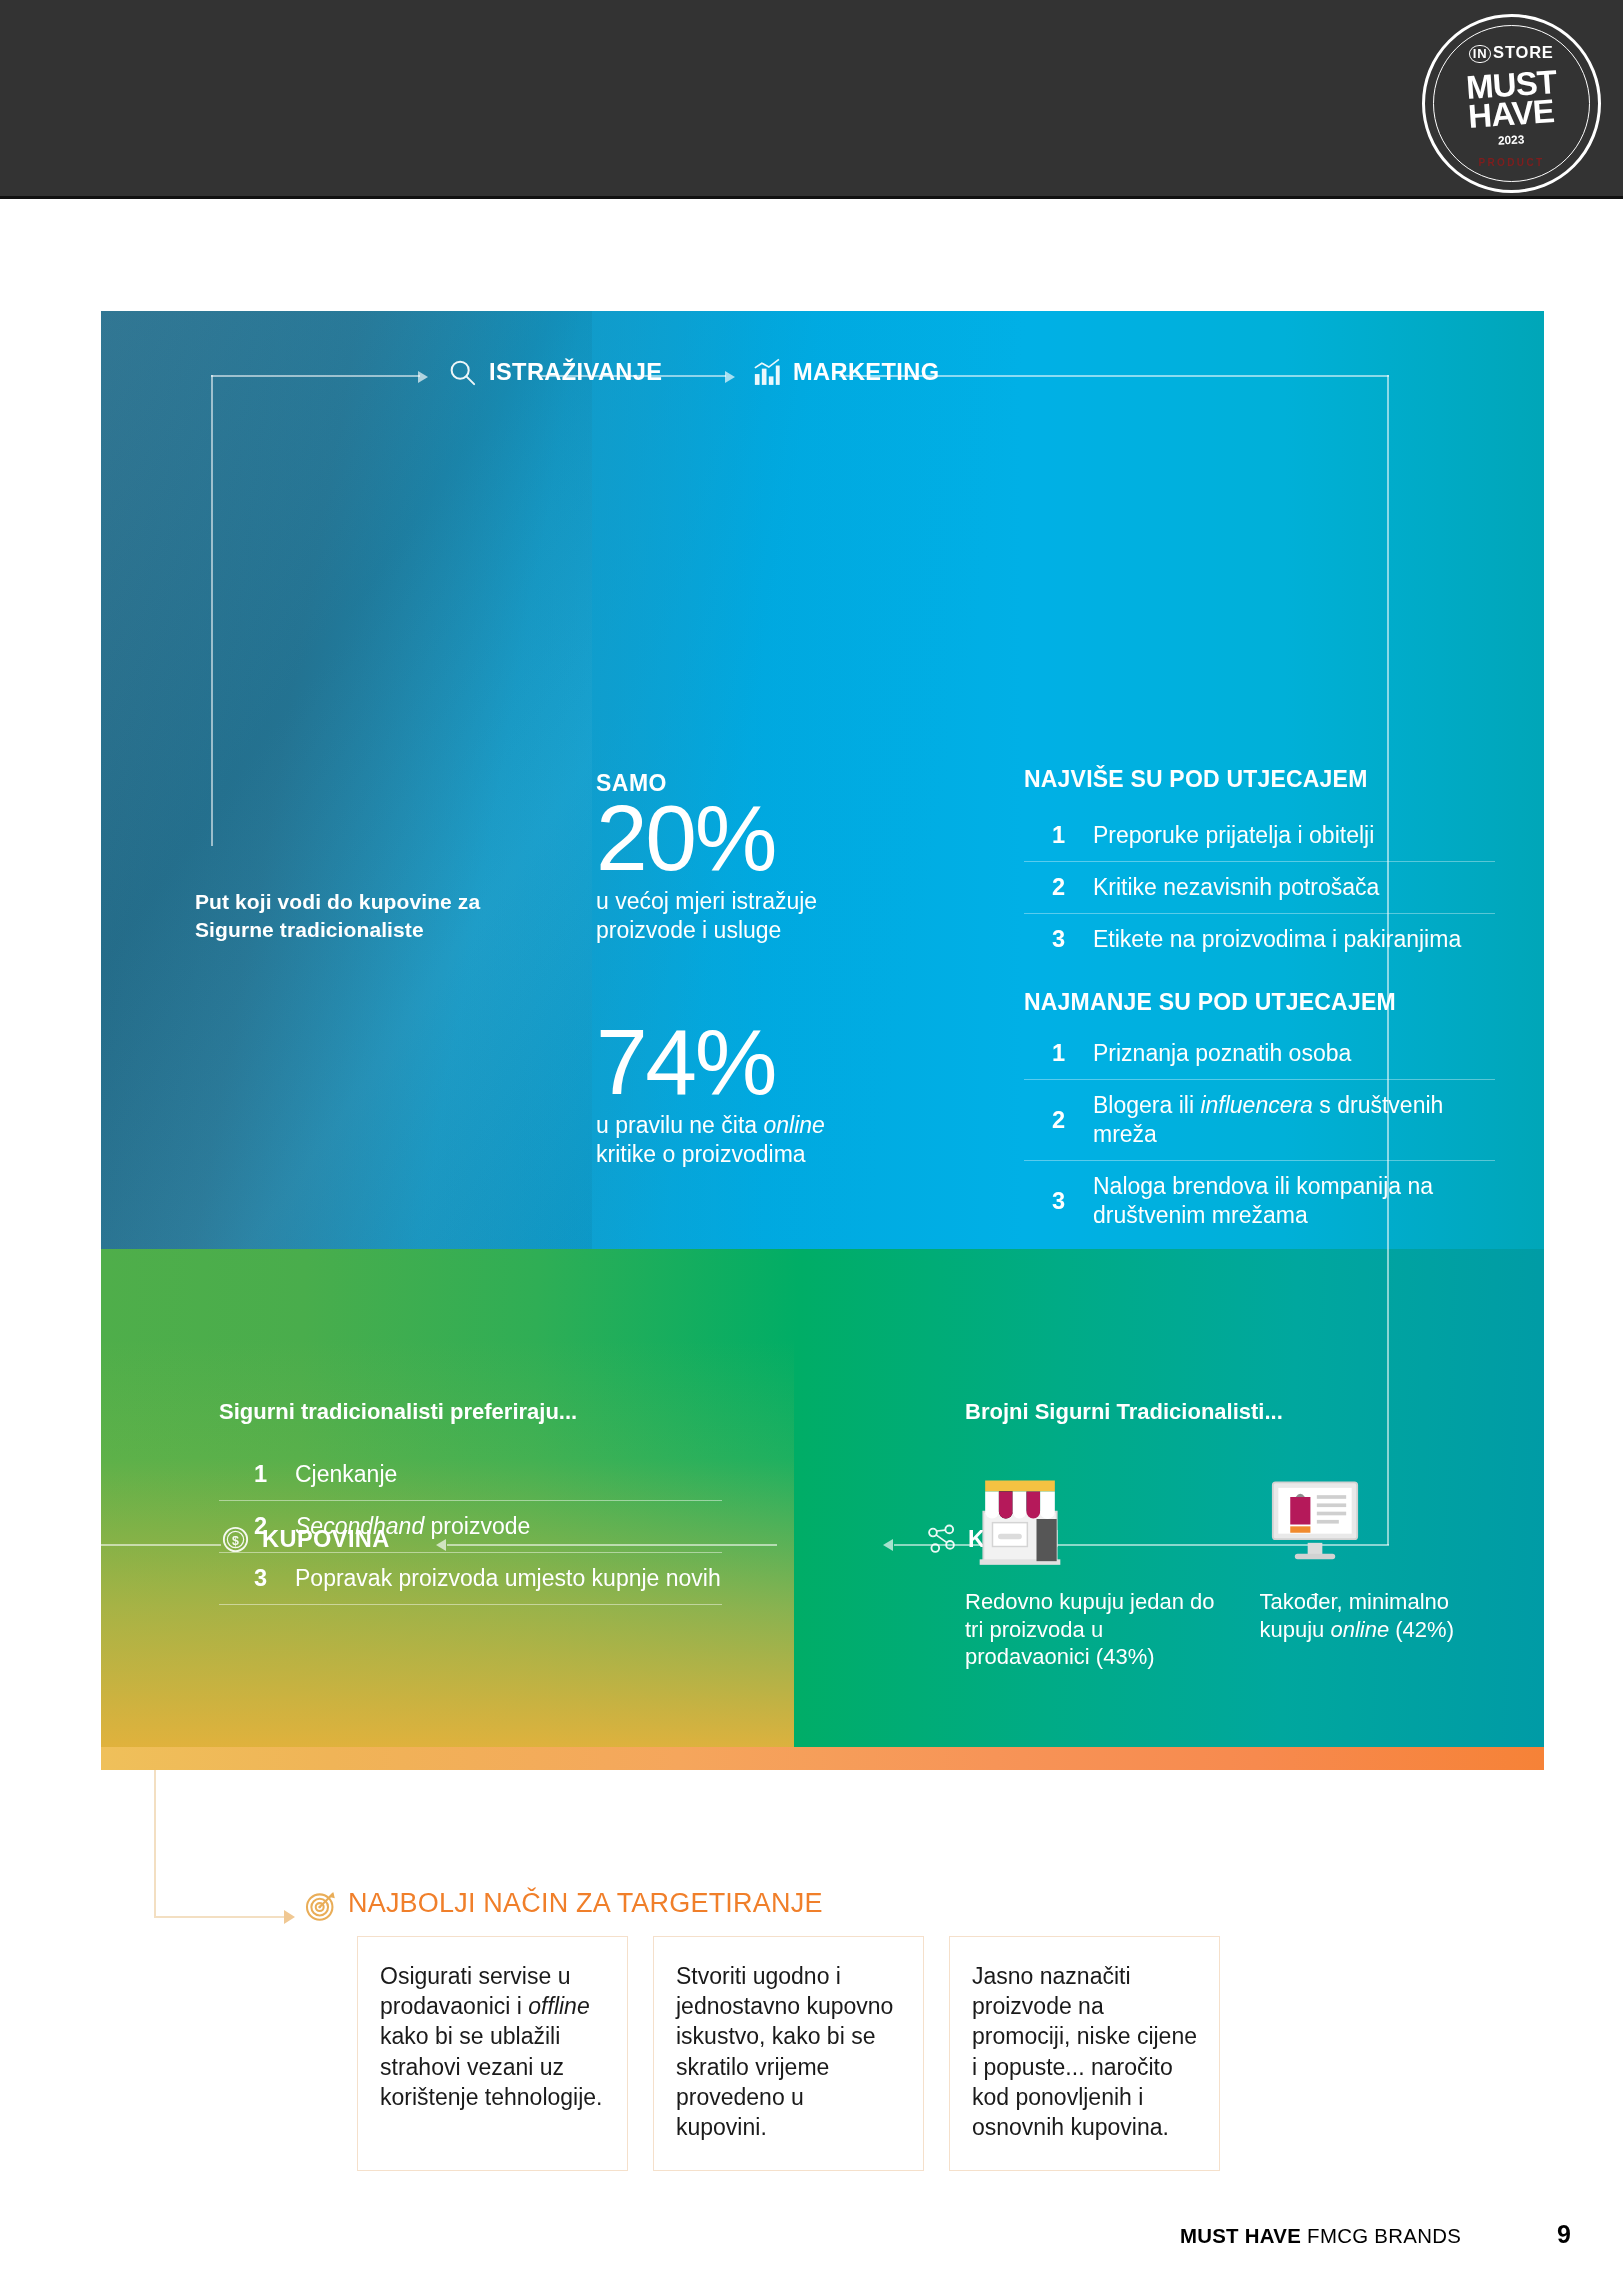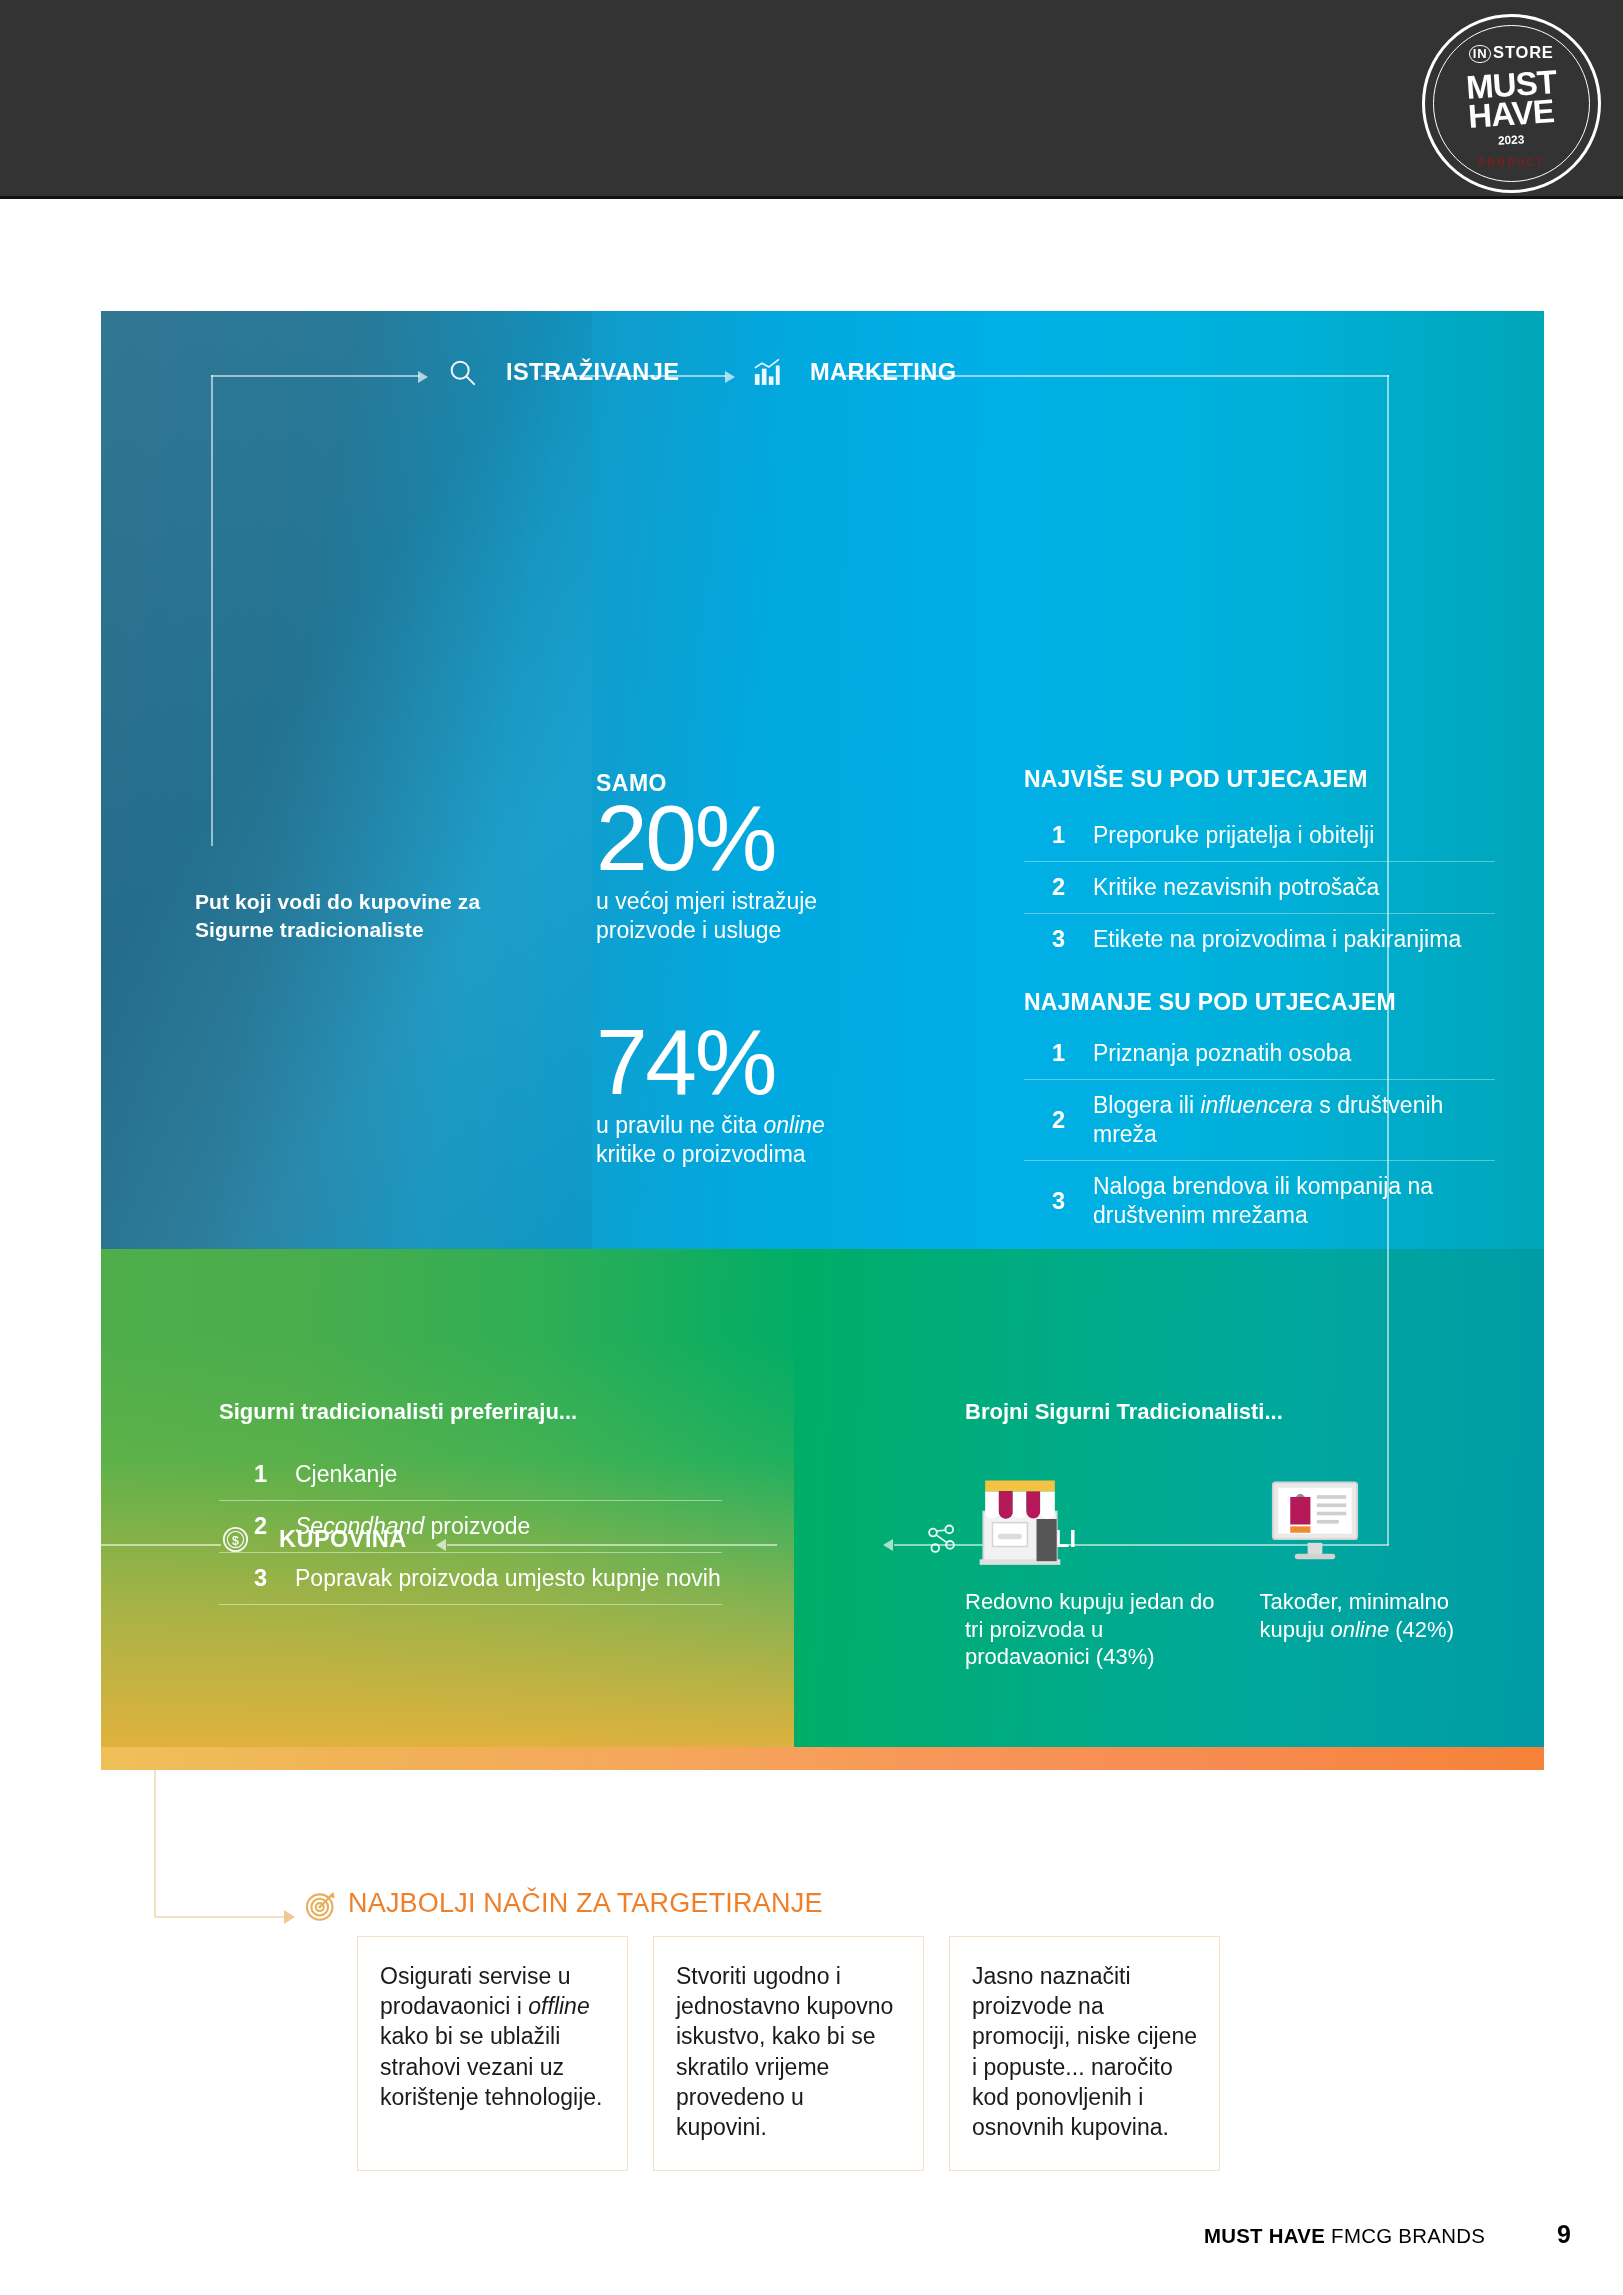--- a/index.html
+++ b/index.html
@@ -120,21 +120,21 @@
   .arrow-l {
     position: absolute; width: 0; height: 0;
     border-top: 6.3px solid transparent;
     border-bottom: 6.3px solid transparent;
     border-right: 10.2px solid rgba(255,255,255,0.65);
   }
 
   
   .sec-head {
     position: absolute;
-    display: flex; align-items: center; gap: 28px;
+    display: flex; align-items: center; gap: 11px;
     color: #ffffff;
   }
   .sec-head .label {
     font-size: 23.6px; font-weight: bold; letter-spacing: 0.4px;
     white-space: nowrap;
   }
   .ico { width: 31px; height: 31px; opacity: 0.92; }
 
   
   .lead {
@@ -232,21 +232,21 @@
     background: #ffffff;
     padding: 23.6px 22px 27px 22px;
     color: #1a1a1a;
     font-size: 23px; line-height: 1.32;
   }
   .tip em { font-style: italic; }
 
   
   .footer {
     position: absolute; right: 52px; bottom: 46px;
-    display: flex; align-items: baseline; gap: 72px;
+    display: flex; align-items: baseline; gap: 96px;
     color: #000000;
   }
   .footer-brand { font-size: 20.4px; letter-spacing: 0.3px; }
   .footer-brand b { font-weight: bold; }
   .footer-page { font-size: 25px; font-weight: bold; }
 </style>
 </head>
 <body>
 
 <div class="topbar"></div>

